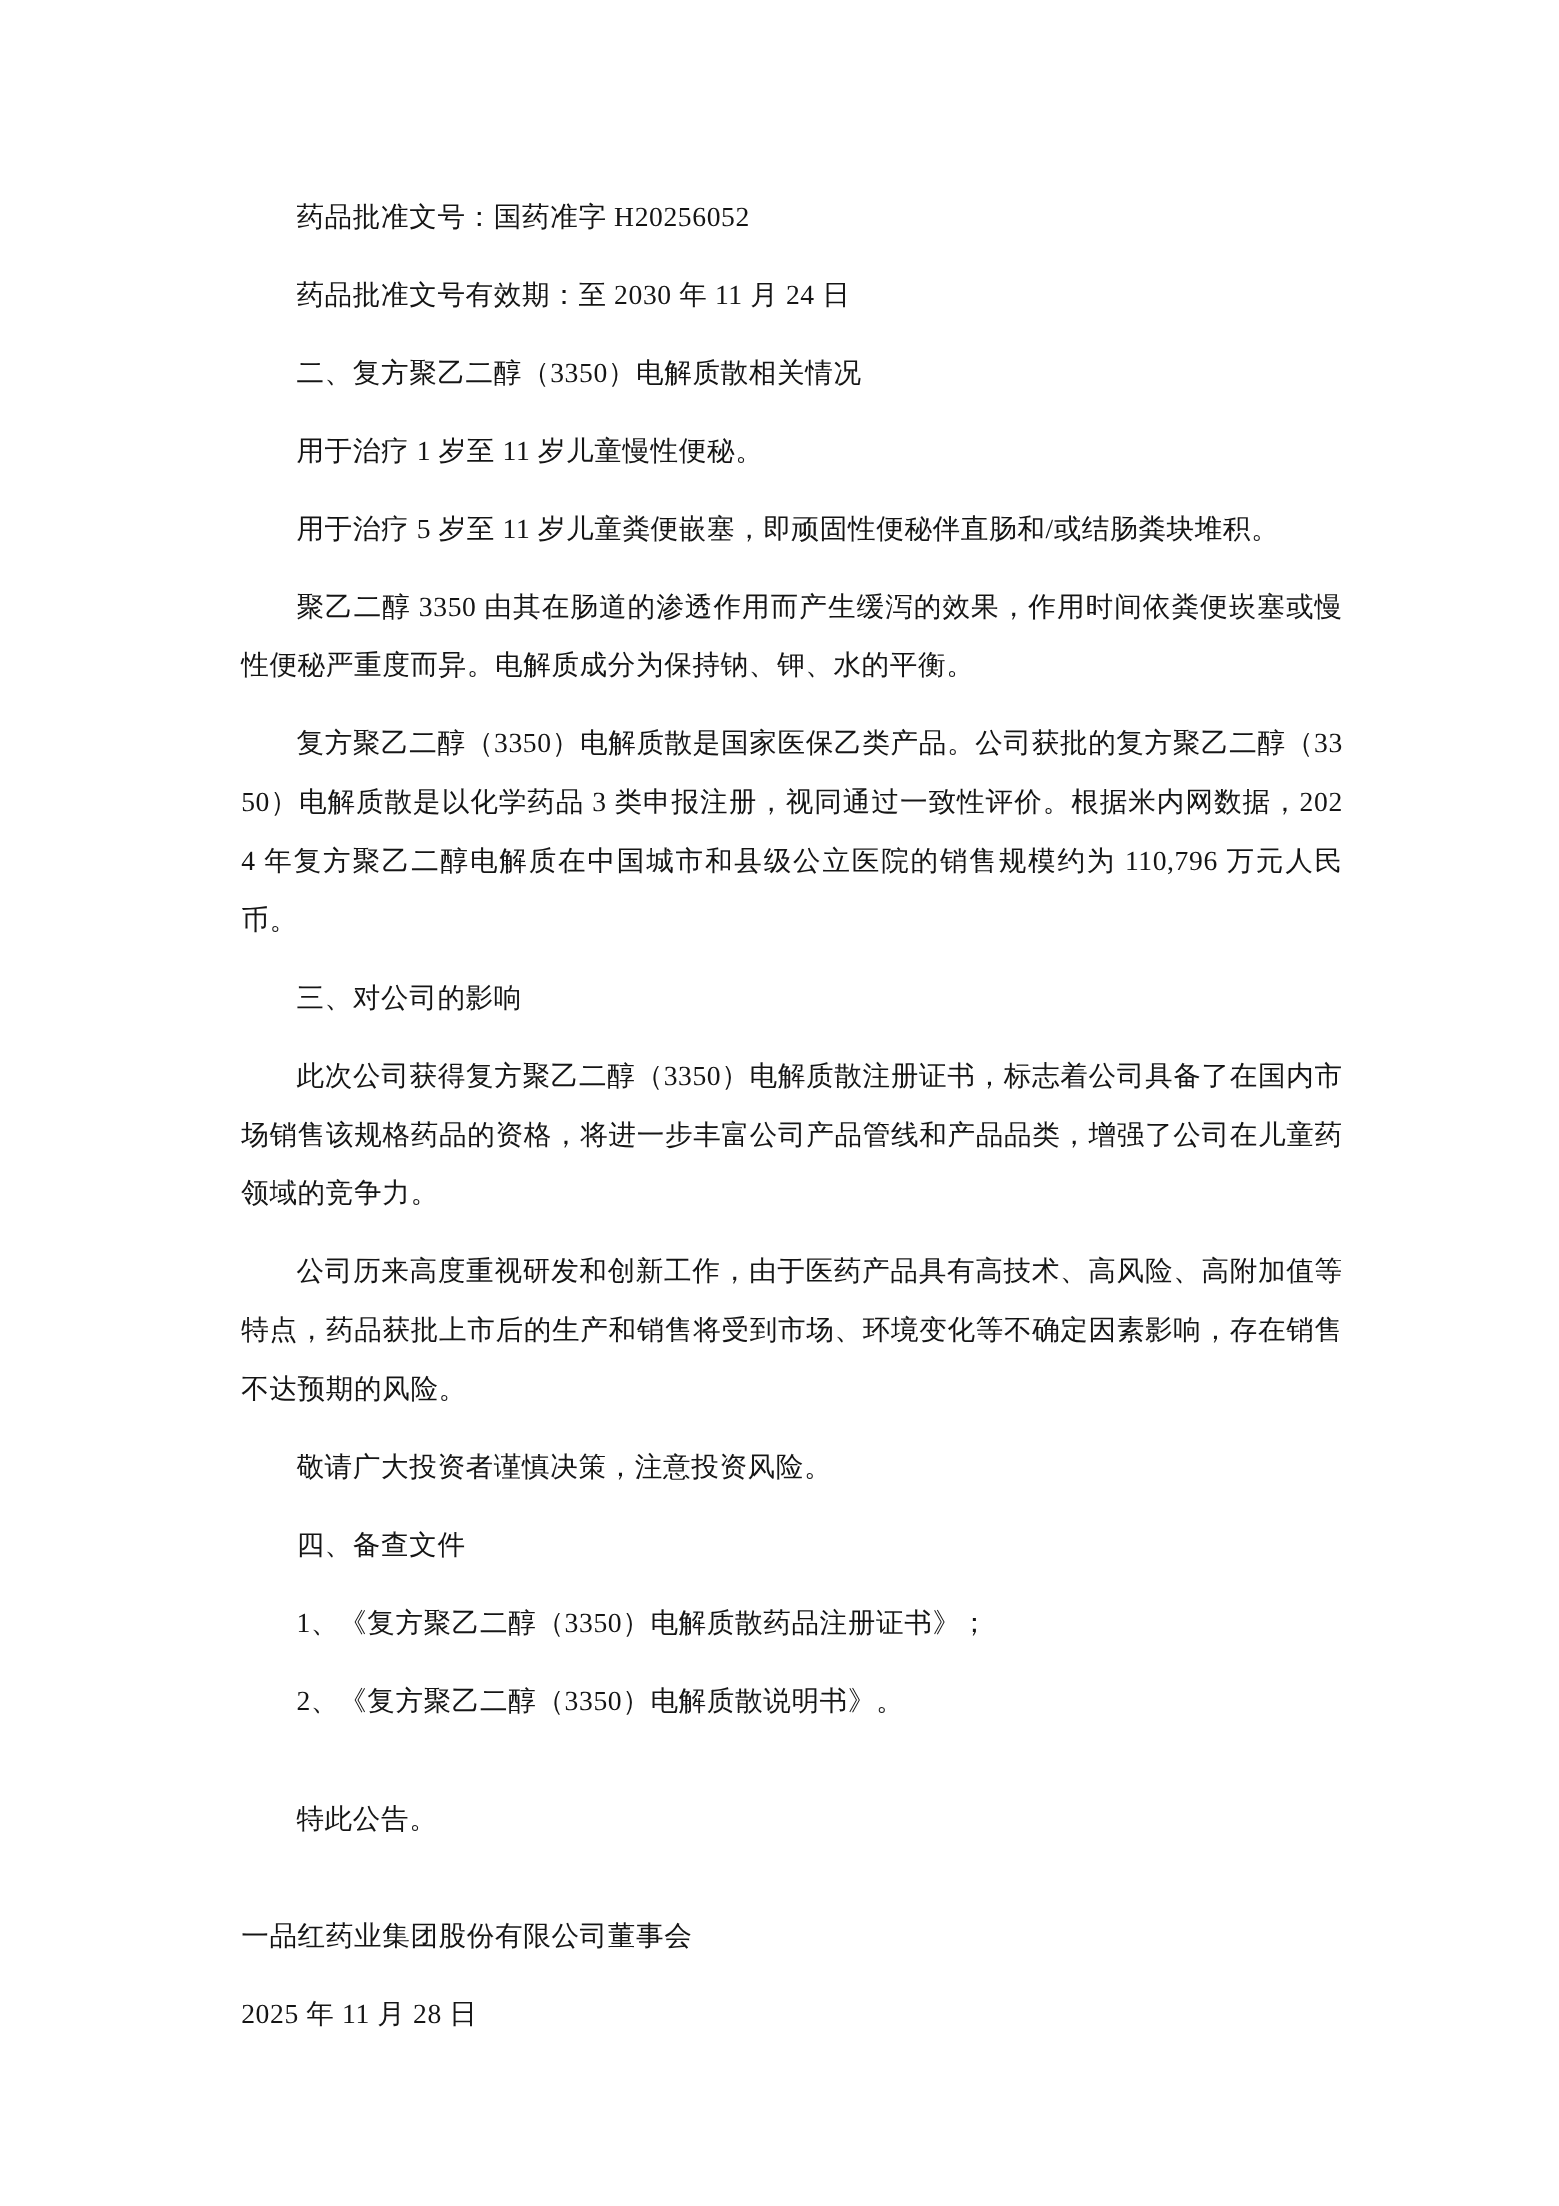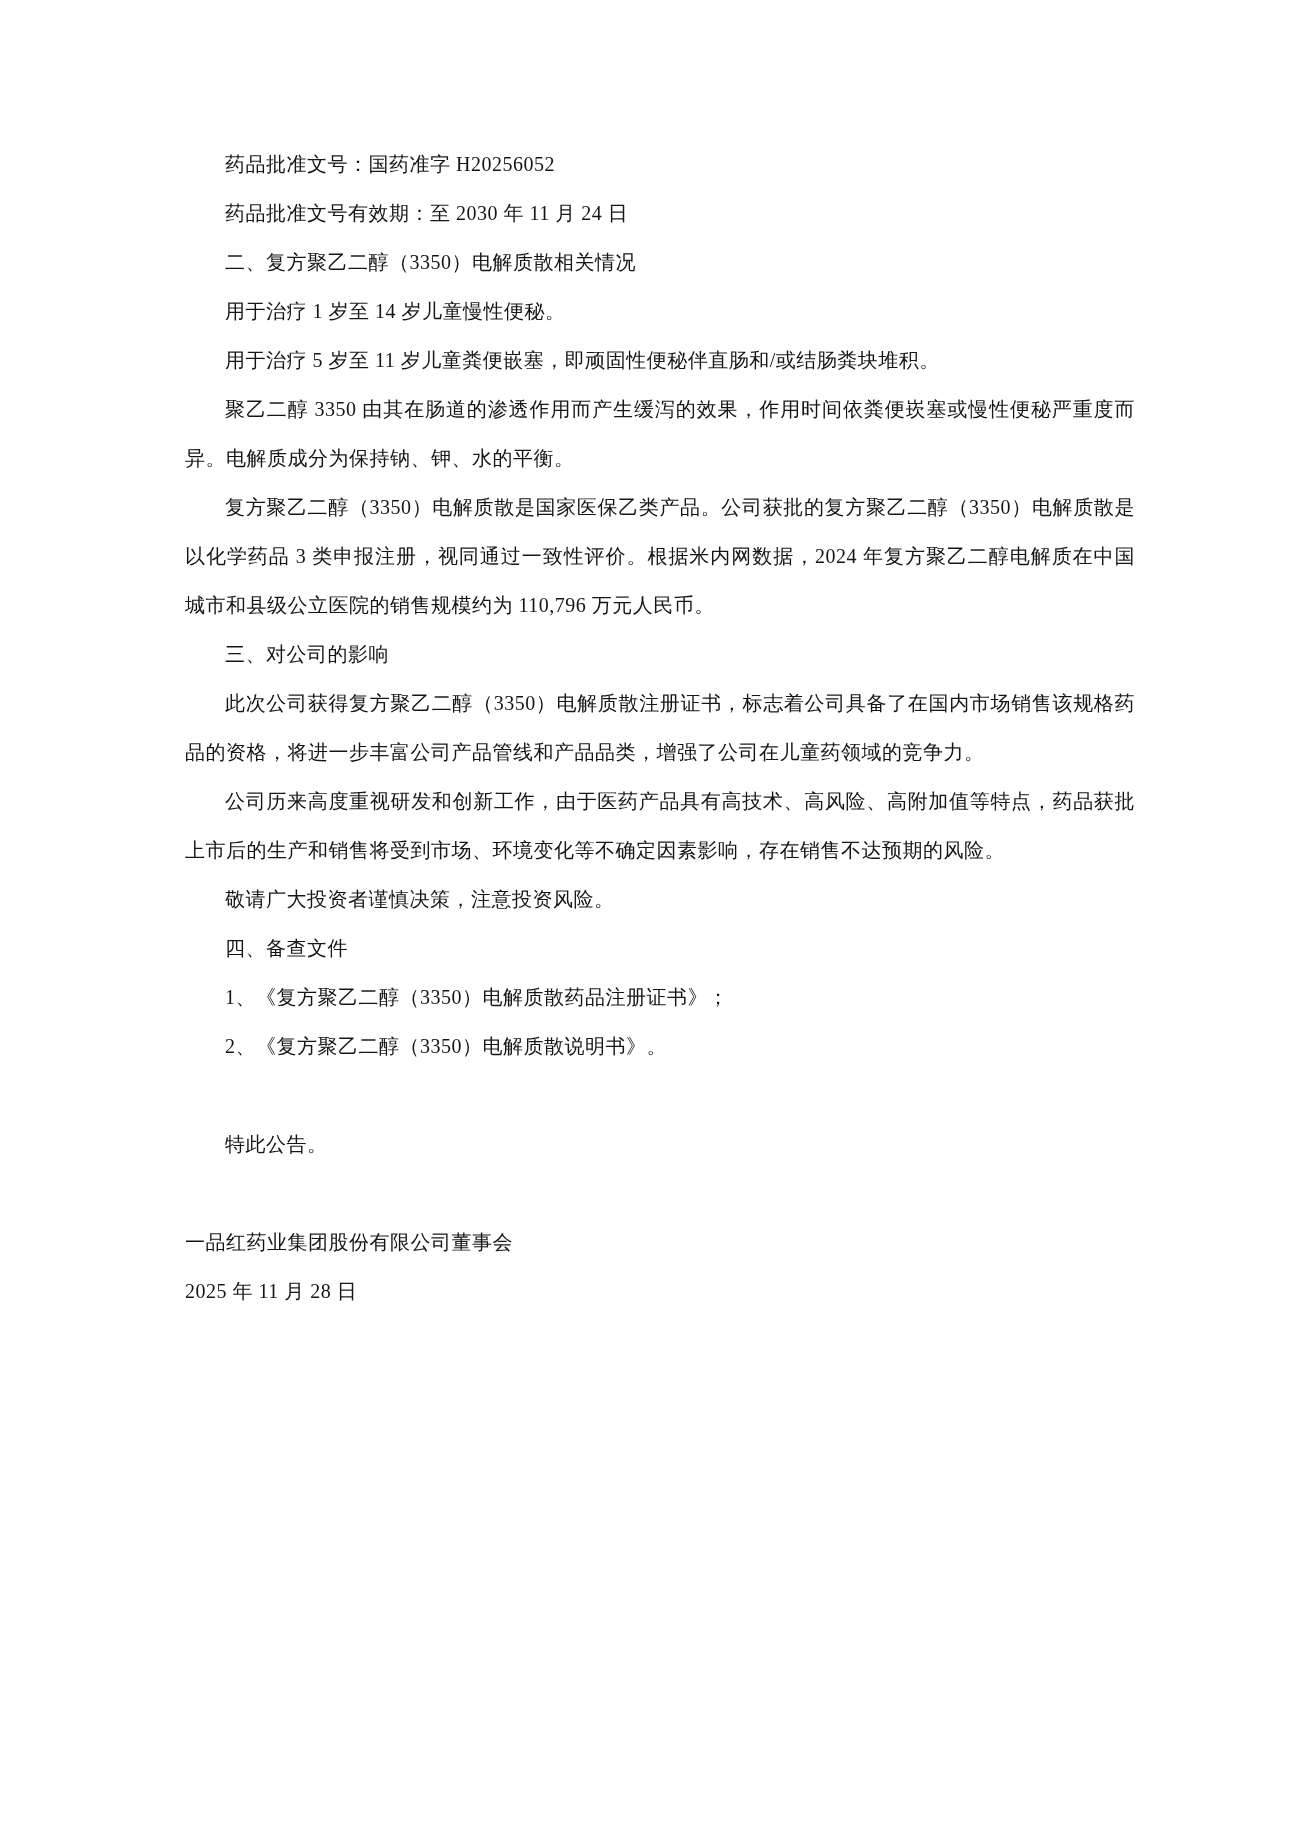--- a/index.html
+++ b/index.html
@@ -16,22 +16,22 @@
     color: #151515;
     overflow: hidden;
   }
   .content {
     position: absolute;
     left: 185px;
     top: 140px;
     width: 950px;
   }
   .content p {
-    margin: 0;
-    font-size: 20px;
+    margin: 16px;
+    font-size: 23px;
     line-height: 49px;
     text-align: justify;
     text-indent: 2em;
     letter-spacing: 0.5px;
     word-break: break-all;
   }
   .heading {
     font-weight: normal;
   }
   .gap-before {
@@ -51,21 +51,21 @@
 </head>
 <body>
 
 <div class="page">
   <div class="content">
 
     <p>药品批准文号：国药准字 H20256052</p>
     <p>药品批准文号有效期：至 2030 年 11 月 24 日</p>
 
     <p class="heading">二、复方聚乙二醇（3350）电解质散相关情况</p>
-    <p>用于治疗 1 岁至 14 岁儿童慢性便秘。</p>
+    <p>用于治疗 1 岁至 11 岁儿童慢性便秘。</p>
     <p>用于治疗 5 岁至 11 岁儿童粪便嵌塞，即顽固性便秘伴直肠和/或结肠粪块堆积。</p>
     <p>聚乙二醇 3350 由其在肠道的渗透作用而产生缓泻的效果，作用时间依粪便崁塞或慢性便秘严重度而异。电解质成分为保持钠、钾、水的平衡。</p>
     <p>复方聚乙二醇（3350）电解质散是国家医保乙类产品。公司获批的复方聚乙二醇（3350）电解质散是以化学药品 3 类申报注册，视同通过一致性评价。根据米内网数据，2024 年复方聚乙二醇电解质在中国城市和县级公立医院的销售规模约为 110,796 万元人民币。</p>
 
     <p class="heading">三、对公司的影响</p>
     <p>此次公司获得复方聚乙二醇（3350）电解质散注册证书，标志着公司具备了在国内市场销售该规格药品的资格，将进一步丰富公司产品管线和产品品类，增强了公司在儿童药领域的竞争力。</p>
     <p>公司历来高度重视研发和创新工作，由于医药产品具有高技术、高风险、高附加值等特点，药品获批上市后的生产和销售将受到市场、环境变化等不确定因素影响，存在销售不达预期的风险。</p>
     <p>敬请广大投资者谨慎决策，注意投资风险。</p>
 
     <p class="heading">四、备查文件</p>

